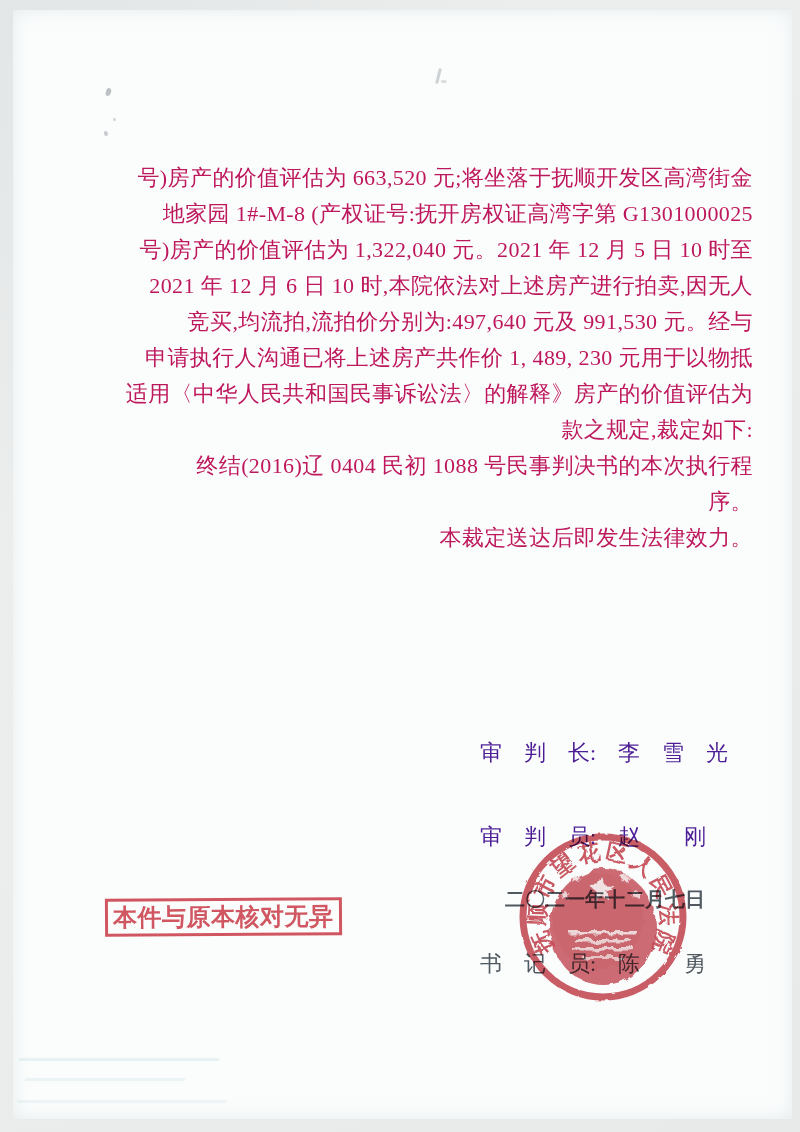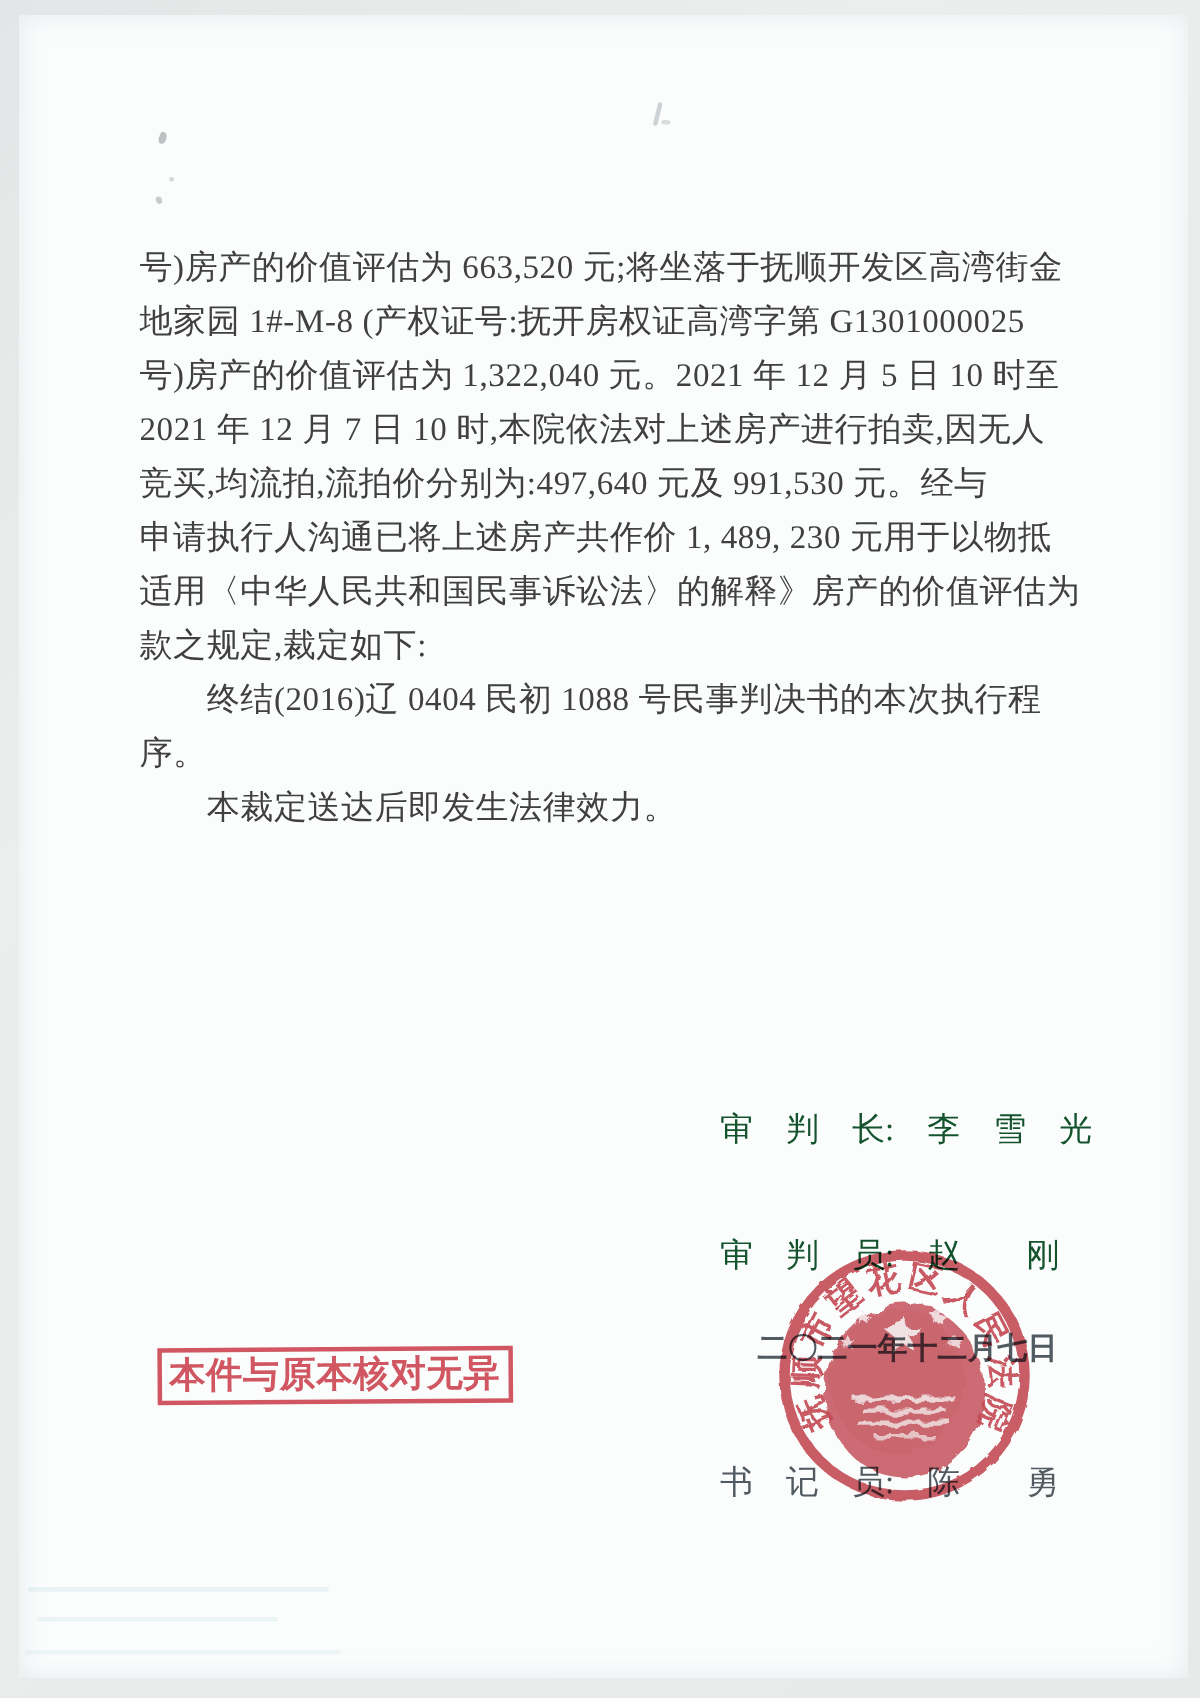--- a/index.html
+++ b/index.html
@@ -15,45 +15,45 @@
   }
   .page {
     position: absolute;
     left: 13px; top: 10px; right: 8px; bottom: 13px;
     background: #fbfdfd;
     box-shadow: inset 0 0 18px rgba(190,200,202,0.35);
   }
   .body-text {
     position: absolute;
     left: 80px; top: 150px; width: 660px;
-    color: #404040;
+    color: #be185d;
+    text-align: right;
   }
   .bline {
     height: 36px; line-height: 36px;
     font-size: 22px; letter-spacing: 0.4px;
     white-space: pre;
   }
   .sig-line {
     position: absolute; left: 467px;
     font-size: 22px; line-height: 28px;
-    color: #14532d; white-space: pre;
+    color: #4c1d95; white-space: pre;
   }
   .date-line {
     position: absolute; left: 492px; top: 878px;
     font-size: 20px; line-height: 22px;
     color: #515a61; white-space: pre;
     z-index: 1;
     font-weight: bold;
   }
   .clerk-line {
     position: absolute; left: 467px; top: 940px;
     font-size: 22px; line-height: 28px;
     color: #515a61; white-space: pre;
     z-index: 1;
-    margin-top: 24px;
   }
   .verify-stamp {
     position: absolute; left: 92px; top: 888px;
     border: 3px solid #cd4954;
     color: #cd4954;
     font-size: 24px; font-weight: bold;
     line-height: 30px; padding: 1px 5px;
     letter-spacing: 0.5px; white-space: pre;
     transform: rotate(-0.4deg);
     opacity: 0.92;
@@ -77,21 +77,21 @@
 </head>
 <body>
 
 <div class="scan-frame">
   <div class="page">
 
     <div class="body-text">
       <div class="bline">号)房产的价值评估为 663,520 元;将坐落于抚顺开发区高湾街金</div>
       <div class="bline">地家园 1#-M-8 (产权证号:抚开房权证高湾字第 G1301000025</div>
       <div class="bline">号)房产的价值评估为 1,322,040 元。2021 年 12 月 5 日 10 时至</div>
-      <div class="bline">2021 年 12 月 7 日 10 时,本院依法对上述房产进行拍卖,因无人</div>
+      <div class="bline">2021 年 12 月 6 日 10 时,本院依法对上述房产进行拍卖,因无人</div>
       <div class="bline">竞买,均流拍,流拍价分别为:497,640 元及 991,530 元。经与</div>
       <div class="bline">申请执行人沟通已将上述房产共作价 1, 489, 230 元用于以物抵</div>
       <div class="bline">适用〈中华人民共和国民事诉讼法〉的解释》房产的价值评估为</div>
       <div class="bline">款之规定,裁定如下:</div>
       <div class="bline">　　终结(2016)辽 0404 民初 1088 号民事判决书的本次执行程</div>
       <div class="bline">序。</div>
       <div class="bline">　　本裁定送达后即发生法律效力。</div>
     </div>
 
     <div class="sig-line" style="top:729px">审　判　长:　李　雪　光</div>

